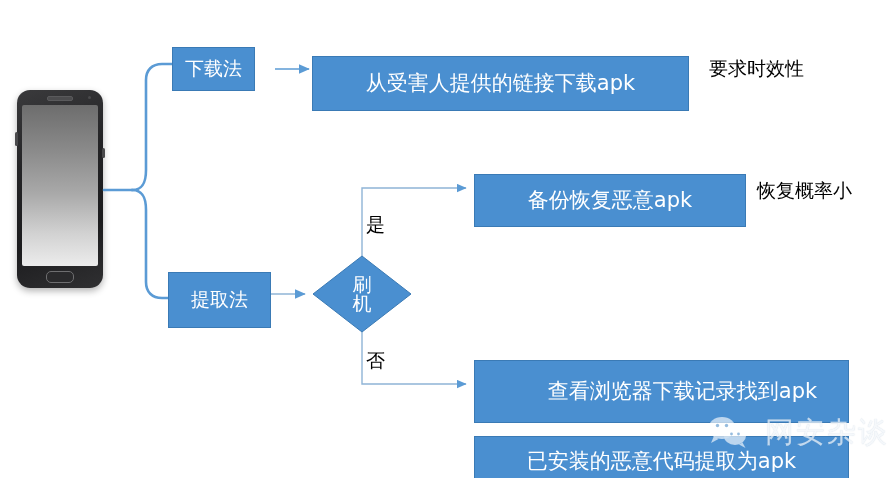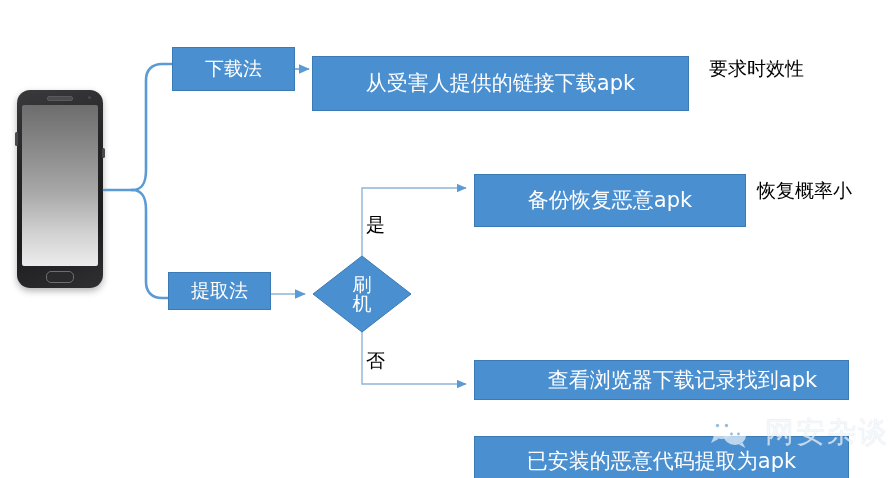--- a/index.html
+++ b/index.html
@@ -201,47 +201,47 @@
 
     <path d="M275,69 L309,69" fill="none" stroke="#5B9BD5" stroke-width="1.6" marker-end="url(#arrow-thick)"></path>
 
     <path d="M271,294 L305,294" fill="none" stroke="#8FB4D6" stroke-width="1.6" marker-end="url(#arrow-thick)"></path>
 
     <path d="M362,256 L362,188 L466,188" fill="none" stroke="#8FB4D6" stroke-width="1.4" marker-end="url(#arrow-thin)"></path>
 
     <path d="M362,332 L362,384 L466,384" fill="none" stroke="#8FB4D6" stroke-width="1.4" marker-end="url(#arrow-thin)"></path>
   </svg>
 
-  <div class="node node-small" style="left:172px; top:47px; width:123px; height:44px;">
+  <div class="node node-small" style="left:172px; top:47px; width:83px; height:44px;">
     <span>下载法</span>
   </div>
 
   <div class="node node-wide" style="left:312px; top:56px; width:377px; height:55px;">
     <span>从受害人提供的链接下载apk</span>
   </div>
 
-  <div class="node node-small" style="left:168px; top:272px; width:103px; height:38px;">
+  <div class="node node-small" style="left:168px; top:272px; width:103px; height:56px;">
     <span>提取法</span>
   </div>
 
   <div class="diamond-wrap" style="left:312px; top:255px;">
     <svg class="diamond-shape" viewBox="0 0 100 78">
       <polygon points="50,1 99,39 50,77 1,39" fill="#4A8FD0" stroke="#3A7AB5" stroke-width="1"></polygon>
     </svg>
     <div class="diamond-label">
       <span>刷</span>
       <span>机</span>
     </div>
   </div>
 
   <div class="node node-wide" style="left:474px; top:162px; width:272px; height:53px;margin-top:12px;">
     <span>备份恢复恶意apk</span>
   </div>
 
-  <div class="node node-wide" style="left:474px; top:360px; width:375px; height:40px;padding-left:42px;">
+  <div class="node node-wide" style="left:474px; top:360px; width:375px; height:63px;padding-left:42px;">
     <span>查看浏览器下载记录找到apk</span>
   </div>
 
   <div class="node node-wide" style="left:474px; top:436px; width:375px; height:50px;text-align:right;">
     <span>已安装的恶意代码提取为apk</span>
   </div>
 
   <div class="branch-label" style="left:366px; top:212px;">是</div>
 
   <div class="branch-label" style="left:366px; top:348px;">否</div>

